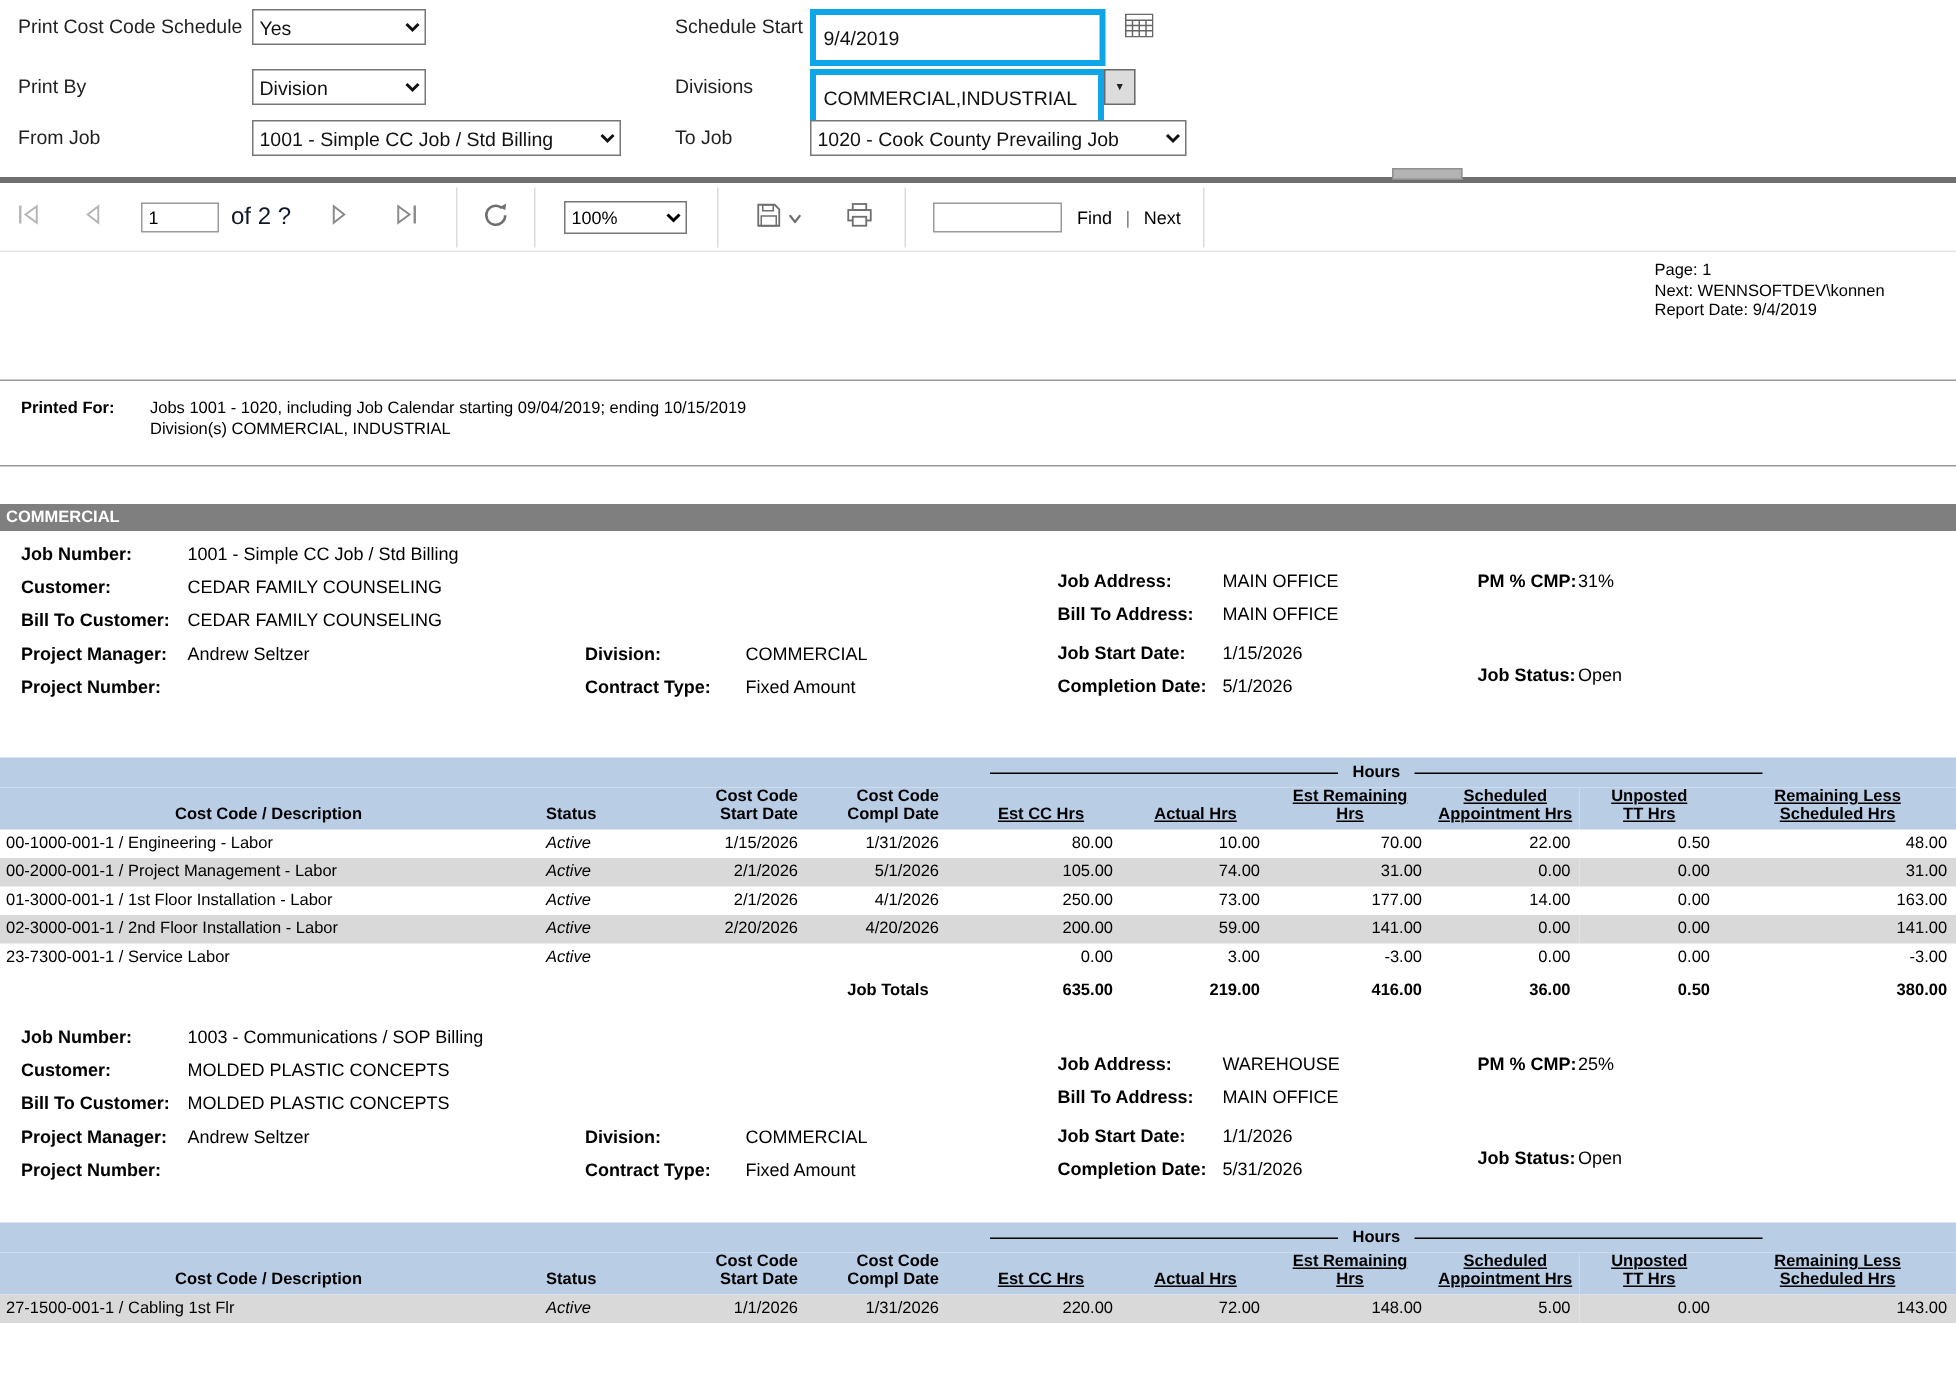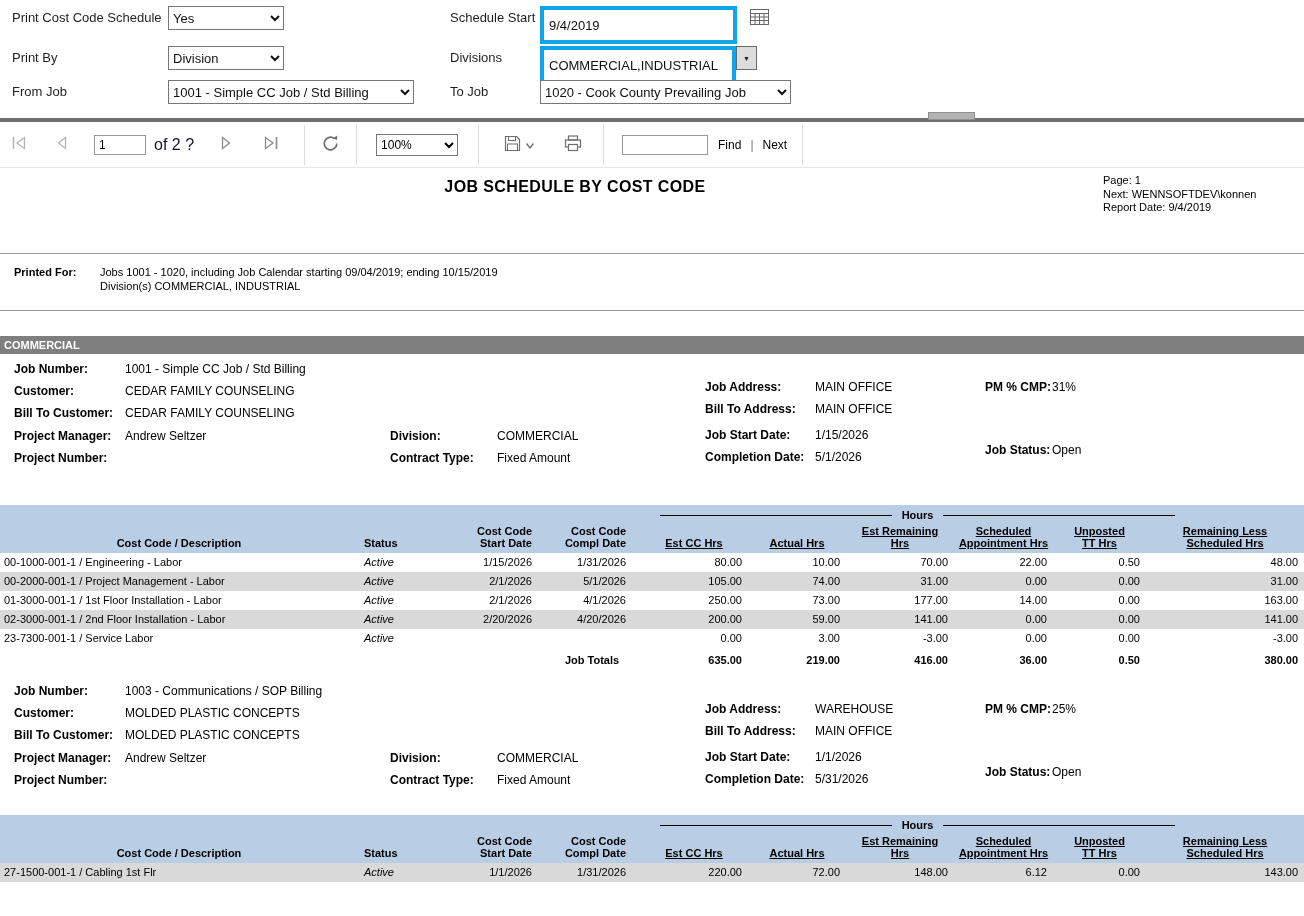--- a/index.html
+++ b/index.html
@@ -203,21 +203,20 @@
     <input class="find-input" style="margin-left: 18px;" value="">
     <a class="find-link">Find</a>
     <span class="find-pipe">|</span>
     <a class="find-link" style="margin-left:9px">Next</a>
     <div class="tb-sep" style="margin-left:15px"></div>
   </div>
 
   <div class="report">
 
     <div class="rpt-head">
-      <div class="rpt-title">JOB SCHEDULE BY COST CODE</div>
       <div class="rpt-meta">
         <div>Page: 1</div>
         <div>Next: WENNSOFTDEV\konnen</div>
         <div>Report Date: 9/4/2019</div>
       </div>
     </div>
 
     <div class="rule"></div>
 
     <div class="printed-for">
@@ -460,21 +459,21 @@
       </thead>
       <tbody>
         <tr class="alt">
           <td class="t-desc">27-1500-001-1 / Cabling 1st Flr</td>
           <td class="t-status">Active</td>
           <td class="t-date">1/1/2026</td>
           <td class="t-date">1/31/2026</td>
           <td class="t-num">220.00</td>
           <td class="t-num">72.00</td>
           <td class="t-num">148.00</td>
-          <td class="t-num">6.12</td>
+          <td class="t-num">5.00</td>
           <td class="t-num">0.00</td>
           <td class="t-num">143.00</td>
         </tr>
       </tbody>
     </table>
 
   </div>
 </div>
 
 </body></html>

